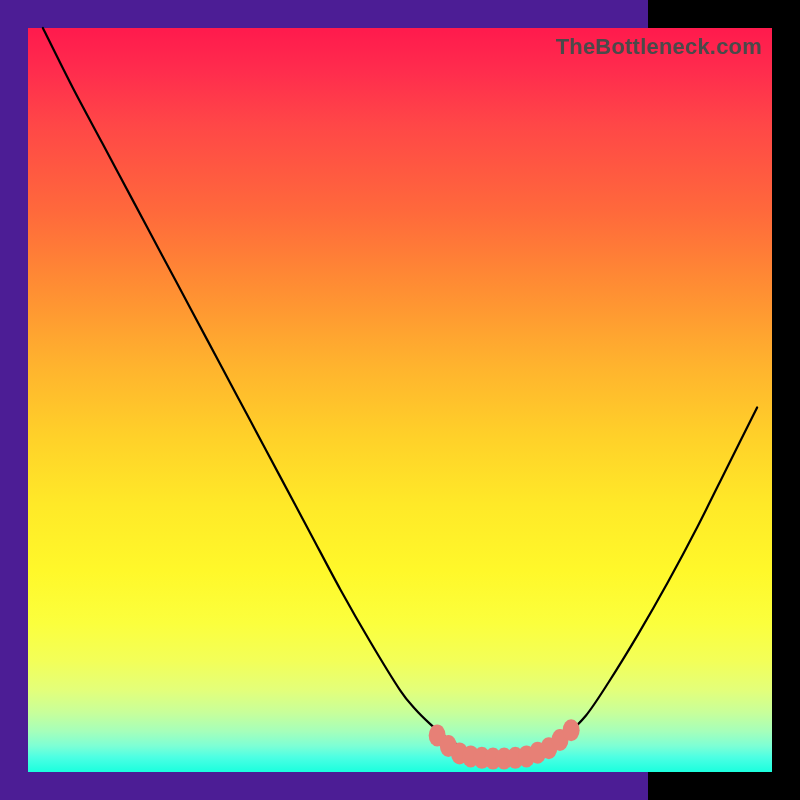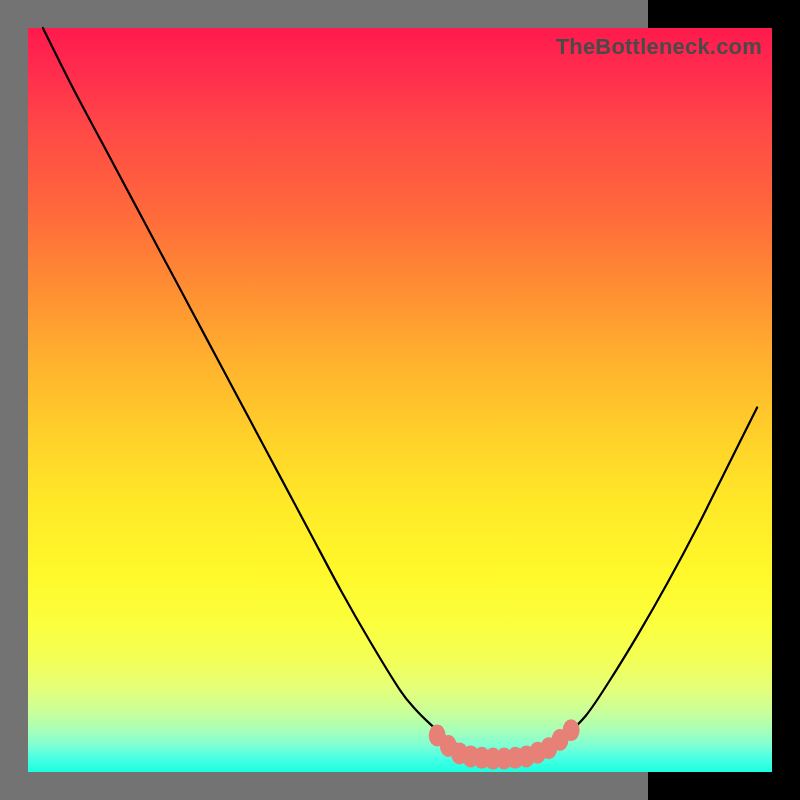--- a/index.html
+++ b/index.html
@@ -1,21 +1,21 @@
 <!DOCTYPE html>
 <html><head>
 <meta charset="utf-8">
 <style>
   * { margin: 0; padding: 0; box-sizing: border-box; }
   html, body { width: 800px; height: 800px; overflow: hidden; background: #000; }
   .frame {
     position: relative;
     width: 648px;
     height: 800px;
-    background: #737373;
+    background: #4c1d95;
     text-decoration: underline;
   }
   .plot-area {
     position: absolute;
     left: 28px;
     top: 28px;
     width: 744px;
     height: 744px;
     background: linear-gradient(to bottom,
       #ff1a4d 0%,

